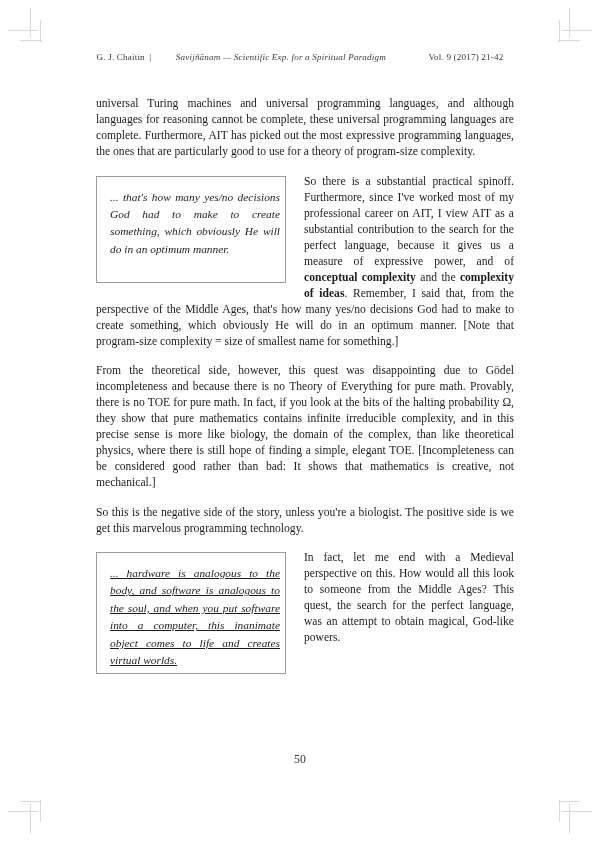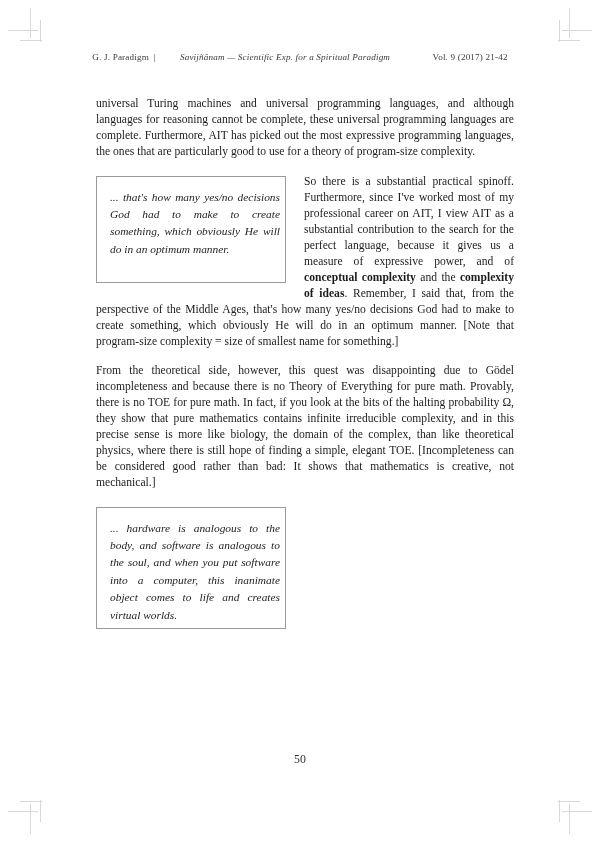--- a/index.html
+++ b/index.html
@@ -103,21 +103,21 @@
     padding: 12px 5px 12px 13px;
     margin: 2px 18px 6px 0;
     font-style: italic;
     font-size: 11.4px;
     line-height: 17.4px;
     text-align: justify;
     color: #1c1c1c;
     background: #ffffff;
   }
   .pullquote.q1 { height: 107px; }
-  .pullquote.q2 { height: 122px; }
+  .pullquote.q2 { height: 122px; text-decoration: underline; }
   .clear { clear: both; }
 
   
   .folio {
     position: absolute;
     bottom: 75px;
     left: 0;
     right: 0;
     text-align: center;
     font-size: 11.8px;
@@ -146,43 +146,45 @@
     <i class="v v2"></i>
 </div>
 <div class="crop-mark cm-br">
   <i class="h h1"></i>
     <i class="v v1"></i>
     <i class="h h2"></i>
     <i class="v v2"></i>
 </div>
 
 <div class="running-head">
-  <span class="author">G. J. Paradigm</span>
+  <span class="author">G. J. Chaitin</span>
   <span class="sep">|</span>
   <span class="journal">Savijñānam — Scientific Exp. for a Spiritual Paradigm</span>
   <span class="volume">Vol. 9 (2017) 21-42</span>
 </div>
 
 <div class="page-body">
 
   <p>universal Turing machines and universal programming languages, and although languages for reasoning cannot be complete, these universal programming languages are complete. Furthermore, AIT has picked out the most expressive programming languages, the ones that are particularly good to use for a theory of program-size complexity.</p>
 
   <div class="pullquote q1">
     <span>... that's how many yes/no decisions God had to make to create something, which obviously He will do in an optimum manner.</span>
   </div>
 
   <p><span>So there is a substantial practical spinoff. Furthermore, since I've worked most of my professional career on AIT, I view AIT as a substantial contribution to the search for the perfect language, because it gives us a measure of expressive power, and of </span><b>conceptual complexity</b><span> and the </span><b>complexity of ideas</b><span>. Remember, I said that, from the perspective of the Middle Ages, that's how many yes/no decisions God had to make to create something, which obviously He will do in an optimum manner. [Note that program-size complexity = size of smallest name for something.]</span></p>
 
   <div class="clear"></div>
 
   <p>From the theoretical side, however, this quest was disappointing due to Gödel incompleteness and because there is no Theory of Everything for pure math. Provably, there is no TOE for pure math. In fact, if you look at the bits of the halting probability Ω, they show that pure mathematics contains infinite irreducible complexity, and in this precise sense is more like biology, the domain of the complex, than like theoretical physics, where there is still hope of finding a simple, elegant TOE. [Incompleteness can be considered good rather than bad: It shows that mathematics is creative, not mechanical.]</p>
 
+  <p>So this is the negative side of the story, unless you're a biologist. The positive side is we get this marvelous programming technology.</p>
 
   <div class="pullquote q2">
     <span>... hardware is analogous to the body, and software is analogous to the soul, and when you put software into a computer, this inanimate object comes to life and creates virtual worlds.</span>
   </div>
 
+  <p>In fact, let me end with a Medieval perspective on this. How would all this look to someone from the Middle Ages? This quest, the search for the perfect language, was an attempt to obtain magical, God-like powers.</p>
 
 
   <div class="clear"></div>
 </div>
 
 <div class="folio">50</div>
 
 </body></html>

